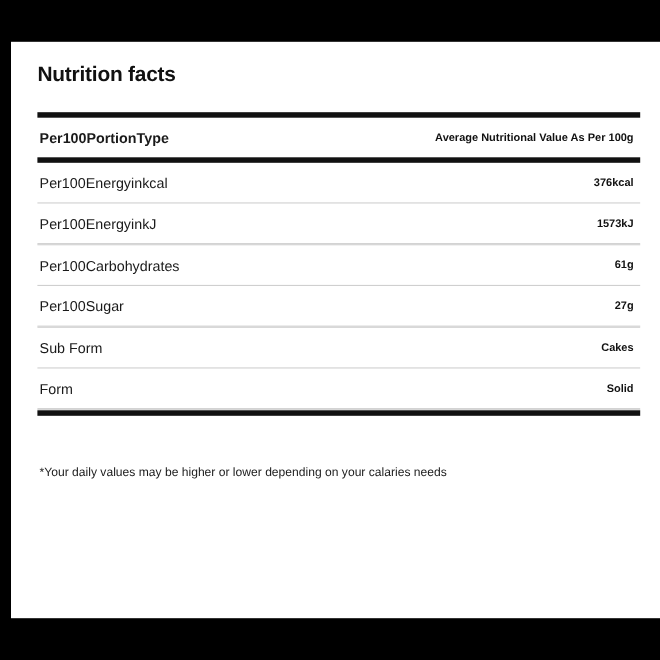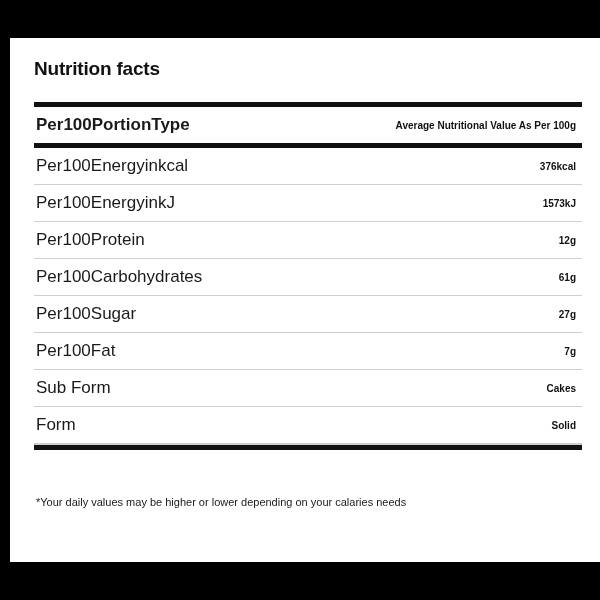--- a/index.html
+++ b/index.html
@@ -46,21 +46,21 @@
     background: #cfcfcf;
   }
   .row {
     display: flex;
     align-items: center;
     justify-content: space-between;
     height: 36px;
     padding: 0 6px 0 2px;
   }
   .row .label {
-    font-size: 17px;
+    font-size: 13px;
     color: #1a1a1a;
   }
   .row .value {
     font-size: 10px;
     color: #111111;
     font-weight: bold;
     text-align: right;
   }
   .row.header .label,
   .row.header .value {
@@ -96,42 +96,34 @@
         <span class="value">376kcal</span>
       </div>
       <div class="rule-thin"></div>
 
       <div class="row">
         <span class="label">Per100EnergyinkJ</span>
         <span class="value">1573kJ</span>
       </div>
       <div class="rule-thin"></div>
 
-      <div class="row">
-        <span class="label">Per100Protein</span>
-        <span class="value">12g</span>
-      </div>
       <div class="rule-thin"></div>
 
       <div class="row">
         <span class="label">Per100Carbohydrates</span>
         <span class="value">61g</span>
       </div>
       <div class="rule-thin"></div>
 
       <div class="row">
         <span class="label">Per100Sugar</span>
         <span class="value">27g</span>
       </div>
       <div class="rule-thin"></div>
 
-      <div class="row">
-        <span class="label">Per100Fat</span>
-        <span class="value">7g</span>
-      </div>
       <div class="rule-thin"></div>
 
       <div class="row">
         <span class="label">Sub Form</span>
         <span class="value">Cakes</span>
       </div>
       <div class="rule-thin"></div>
 
       <div class="row">
         <span class="label">Form</span>

